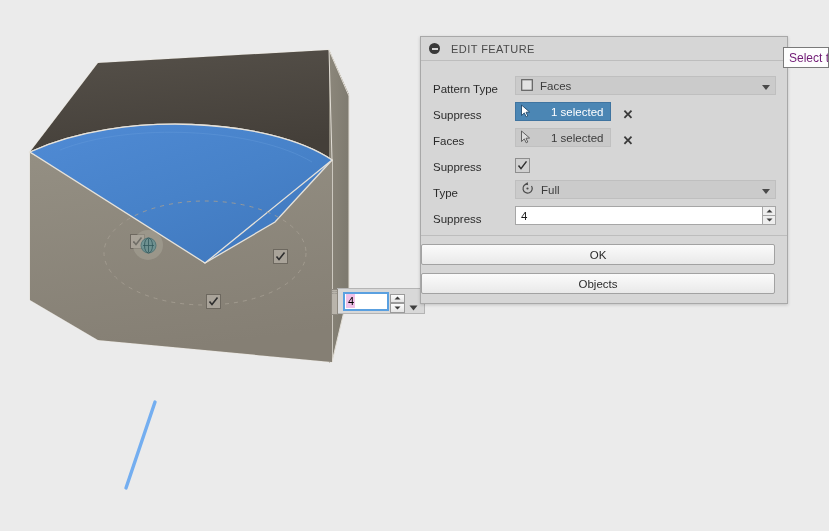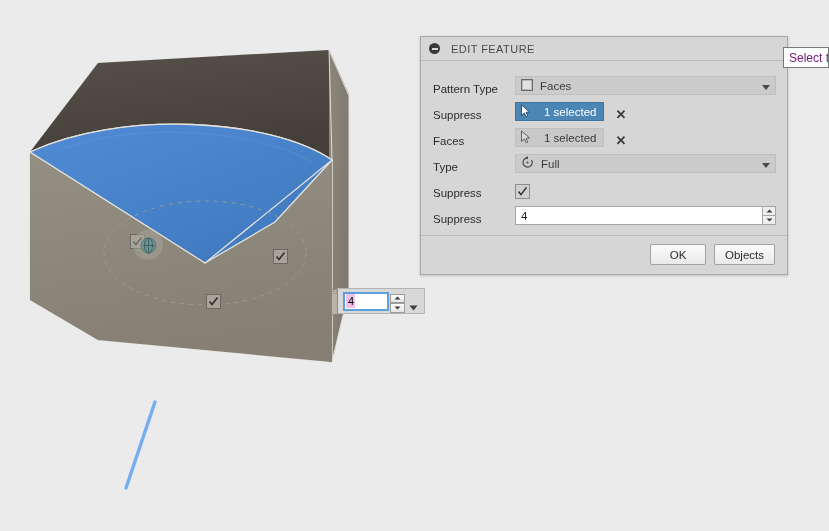--- a/index.html
+++ b/index.html
@@ -197,21 +197,21 @@
   .sel-chip.active {
     background: #4b86b4;
     color: #ffffff;
     border-color: #3f74a0;
   }
   .sel-chip.inactive {
     background: #c9c9c9;
     color: #3a3a3a;
     border-color: #c0c0c0;
   }
-  .sel-chip .chip-text { margin-left: 12px; }
+  .sel-chip .chip-text { margin-left: 19px; }
   .clear-x {
     margin-left: 11px;
     font-size: 13px;
     color: #3a3a3a;
     line-height: 1;
     font-weight: bold;
     cursor: pointer;
     user-select: none;
   }
 
@@ -250,20 +250,21 @@
   }
   .spin div:first-child { border-bottom: none; }
 
   #dlg-footer {
     border-top: 1px solid #bdbdbd;
     background: #d6d6d6;
     padding: 8px 12px 9px 0;
     display: flex;
     justify-content: flex-end;
     gap: 8px;
+    flex-direction: column;
   }
   .btn {
     min-width: 56px;
     height: 21px;
     background: linear-gradient(#fbfbfb,#e9e9e9);
     border: 1px solid #a2a2a2;
     border-radius: 2px;
     font-size: 11.5px;
     color: #2b2b2b;
     display: flex; align-items: center; justify-content: center;
@@ -433,49 +434,49 @@
           <svg width="12" height="14" viewBox="0 0 12 14">
             <path d="M1.5 1 L1.5 11.5 L4.3 8.9 L6.2 12.8 L7.8 12 L6 8.3 L9.6 8 Z" fill="#dcdcdc" stroke="#555555" stroke-width="0.9"></path>
           </svg>
         </span>
         <span class="chip-text">1 selected</span>
       </div>
       <span class="clear-x">✕</span>
     </div>
 
     <div class="row">
+      <span class="row-label">Suppress</span>
+      <div class="sup-box">
+        <svg width="11" height="11" viewBox="0 0 11 11">
+          <path d="M1.5 5.5 L4 8.6 L9.5 1.4" stroke="#2e2e2e" stroke-width="1.5" fill="none"></path>
+        </svg>
+      </div>
+    </div>
+
+    <div class="row">
       <span class="row-label">Type</span>
       <div class="field-wide">
         <span>
           <svg width="13" height="13" viewBox="0 0 13 13">
             <path d="M10.5 4 A4.6 4.6 0 1 1 6.4 1.9" fill="none" stroke="#4a4a4a" stroke-width="1.2"></path>
             <polygon points="6.6,0 7.2,3.3 4.2,2.3" fill="#4a4a4a"></polygon>
             <circle cx="6.5" cy="6.5" r="1.1" fill="#4a4a4a"></circle>
           </svg>
         </span>
         <span class="lbl">Full</span>
         <span class="dd-caret">
           <svg width="8" height="5" viewBox="0 0 8 5">
             <polygon points="0,0 8,0 4,5" fill="#4a4a4a"></polygon>
           </svg>
         </span>
       </div>
     </div>
 
     <div class="row">
       <span class="row-label">Suppress</span>
-      <div class="sup-box">
-        <svg width="11" height="11" viewBox="0 0 11 11">
-          <path d="M1.5 5.5 L4 8.6 L9.5 1.4" stroke="#2e2e2e" stroke-width="1.5" fill="none"></path>
-        </svg>
-      </div>
-    </div>
-
-    <div class="row">
-      <span class="row-label">Suppress</span>
       <div class="qty-input">
         <span>4</span>
       </div>
       <div class="spin">
         <div>
           <svg width="7" height="4" viewBox="0 0 7 4">
             <polygon points="3.5,0.5 6.5,3.5 0.5,3.5" fill="#3c3c3c"></polygon>
           </svg>
         </div>
         <div>

